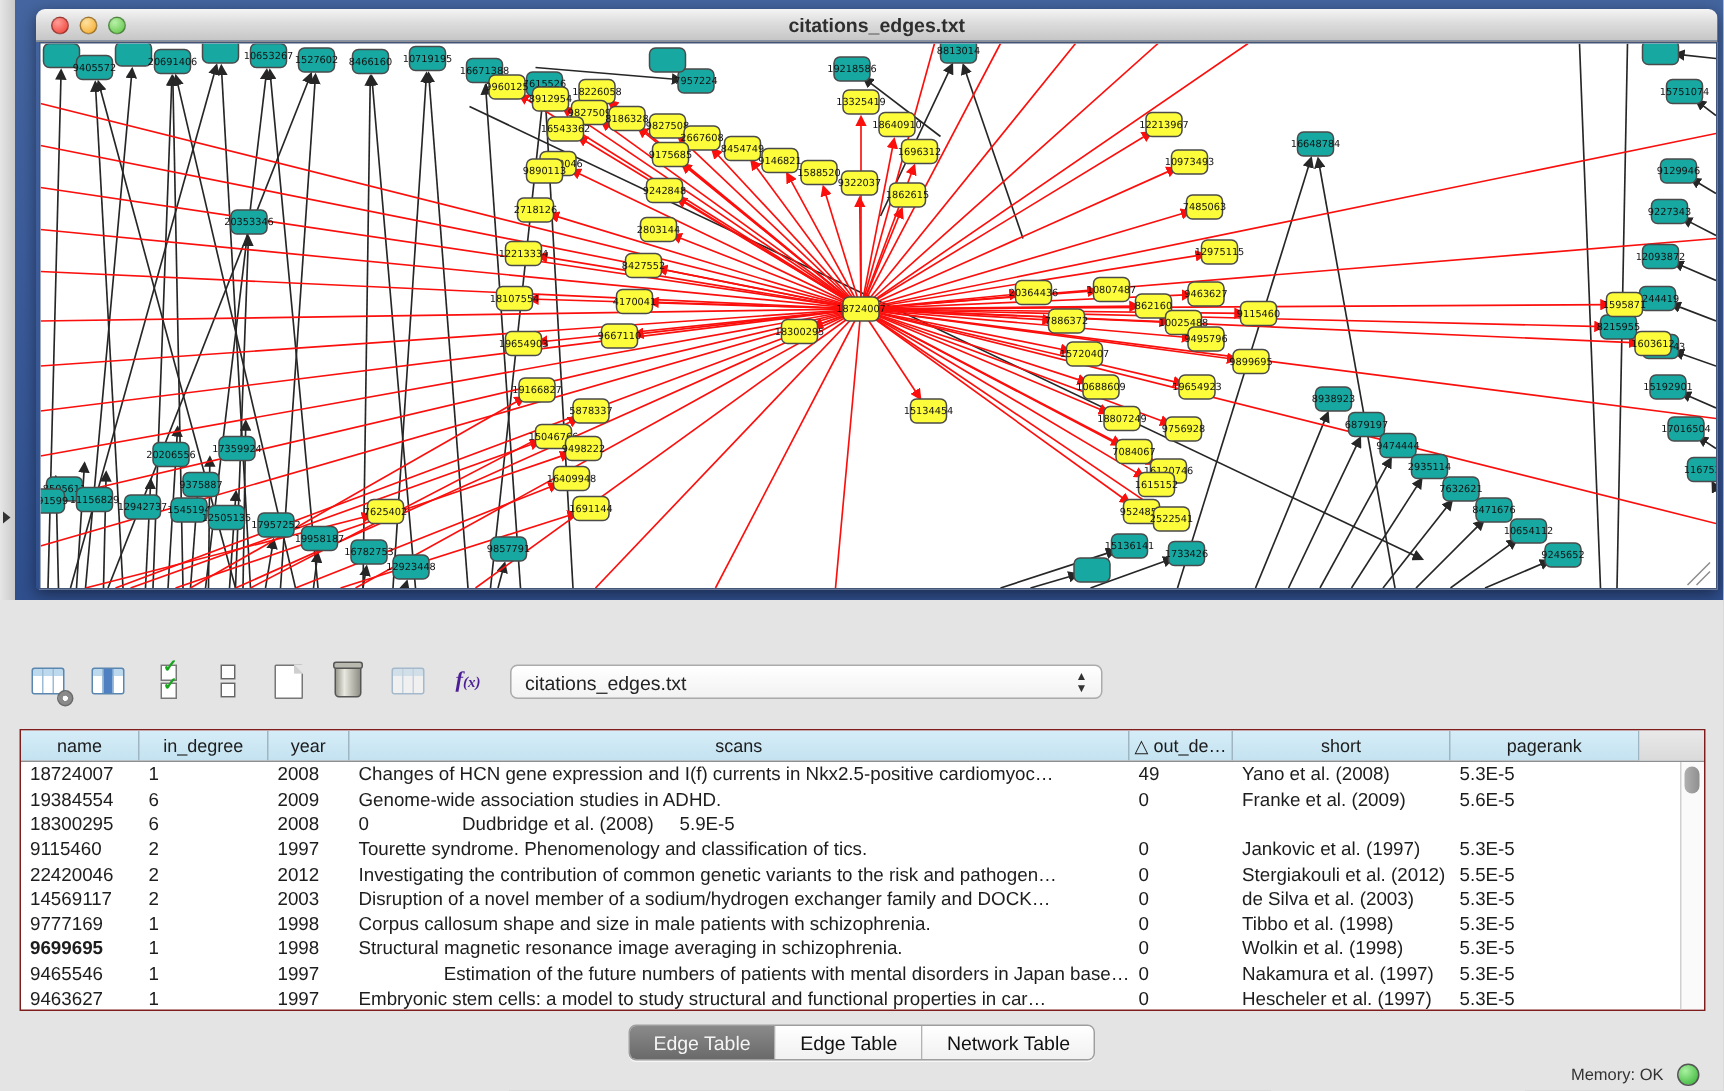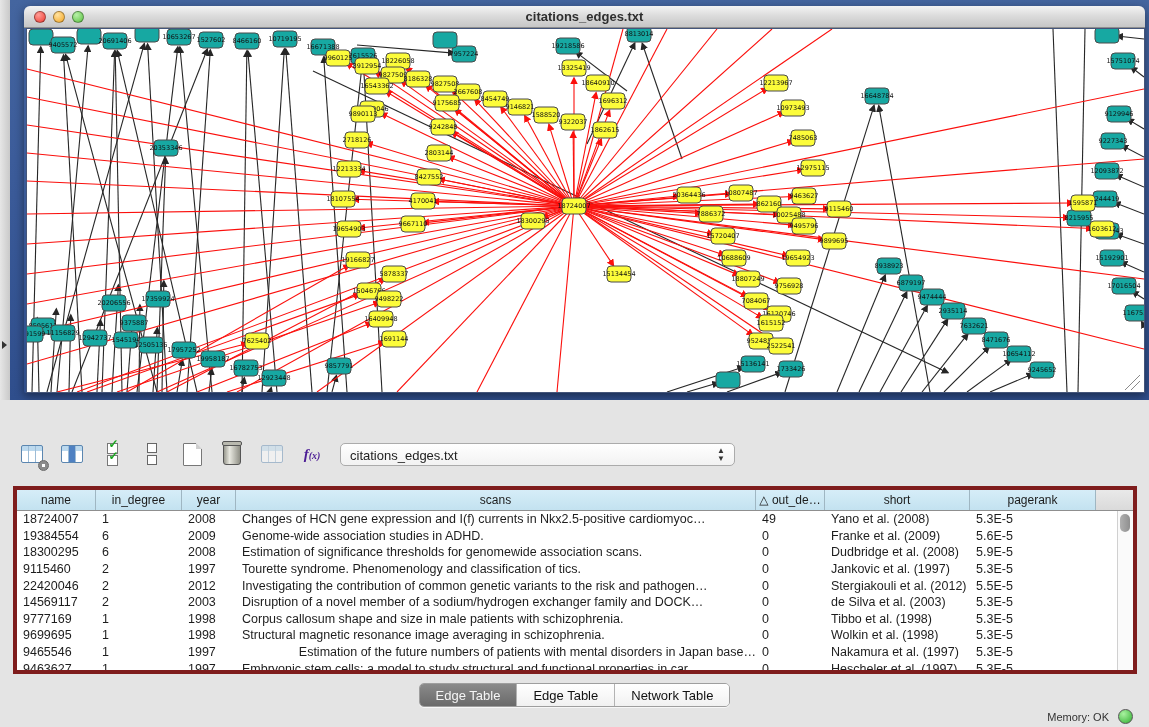--- a/index.html
+++ b/index.html
@@ -60,21 +60,21 @@
      background:#b9b9af;border:1px solid #555;border-radius:2px;}
   .tool.disabled{opacity:.45;}
   .fx{font-size:15px;color:#4c1d95;font-style:italic;font-family:"Liberation Serif",serif;font-weight:bold;}
   .fx small{font-size:10px;}
   .combo{margin-left:14px;width:395px;height:23px;border:1px solid #ababab;border-radius:5px;
      background:linear-gradient(180deg,#fff,#f2f2f2);position:relative;font-size:13px;color:#222;
      line-height:23px;padding-left:9px;box-sizing:border-box;}
   .combo .arrows{position:absolute;right:9px;top:3px;font-size:8px;color:#333;line-height:8px;text-align:center;}
   
   .tablebox{position:absolute;left:13px;top:86px;width:1124px;height:188px;background:#fff;
-     border:4px solid #7f1d1d;box-sizing:border-box;overflow:hidden;}
+     border:1px solid #7f1d1d;box-sizing:border-box;overflow:hidden;}
   .thead{display:flex;height:21px;background:linear-gradient(180deg,#d6edf8,#c3e2f0);
      border-bottom:1px solid #8f8f8f;box-sizing:border-box;}
   .th{font-size:12px;color:#1c1c1c;text-align:center;line-height:20px;border-right:1px solid #9fb6c2;
      box-sizing:border-box;overflow:hidden;white-space:nowrap;flex:0 0 auto;}
   .th.filler{border-right:none;background:linear-gradient(180deg,#e9e9e9,#dadada);flex:1 1 auto;}
   .trow{display:flex;height:16.6px;align-items:center;}
   .td{font-size:12.5px;color:#1d1d1d;padding-left:6px;white-space:nowrap;overflow:hidden;
      box-sizing:border-box;flex:0 0 auto;}
   .vsb{position:absolute;right:0;top:21px;bottom:0;width:15px;background:#fafafa;border-left:1px solid #d0d0d0;}
   .vsb .thumb{position:absolute;left:2px;top:3px;width:10px;height:18px;border-radius:5px;
@@ -805,21 +805,20 @@
           <div class="td" style="width: 54px;">2009</div>
           <div class="td" style="width: 520px;">Genome-wide association studies in ADHD.</div>
           <div class="td" style="width: 69px;">0</div>
           <div class="td" style="width: 145px;">Franke et al. (2009)</div>
           <div class="td" style="width: 126px;">5.6E-5</div>
         </div>
         <div class="trow">
           <div class="td" style="width: 79px;">18300295</div>
           <div class="td" style="width: 86px;">6</div>
           <div class="td" style="width: 54px;">2008</div>
-          <div class="td" style="width: 520px;">Estimation of significance thresholds for genomewide association scans.</div>
           <div class="td" style="width: 69px;">0</div>
           <div class="td" style="width: 145px;">Dudbridge et al. (2008)</div>
           <div class="td" style="width: 126px;">5.9E-5</div>
         </div>
         <div class="trow">
           <div class="td" style="width: 79px;">9115460</div>
           <div class="td" style="width: 86px;">2</div>
           <div class="td" style="width: 54px;">1997</div>
           <div class="td" style="width: 520px;">Tourette syndrome. Phenomenology and classification of tics.</div>
           <div class="td" style="width: 69px;">0</div>
@@ -847,21 +846,21 @@
         <div class="trow">
           <div class="td" style="width: 79px;">9777169</div>
           <div class="td" style="width: 86px;">1</div>
           <div class="td" style="width: 54px;">1998</div>
           <div class="td" style="width: 520px;">Corpus callosum shape and size in male patients with schizophrenia.</div>
           <div class="td" style="width: 69px;">0</div>
           <div class="td" style="width: 145px;">Tibbo et al. (1998)</div>
           <div class="td" style="width: 126px;">5.3E-5</div>
         </div>
         <div class="trow">
-          <div class="td" style="width: 79px;">9699695</div>
+          <div class="td" style="width: 79px; font-weight: bold;">9699695</div>
           <div class="td" style="width: 86px;">1</div>
           <div class="td" style="width: 54px;">1998</div>
           <div class="td" style="width: 520px;">Structural magnetic resonance image averaging in schizophrenia.</div>
           <div class="td" style="width: 69px;">0</div>
           <div class="td" style="width: 145px;">Wolkin et al. (1998)</div>
           <div class="td" style="width: 126px;">5.3E-5</div>
         </div>
         <div class="trow">
           <div class="td" style="width: 79px;">9465546</div>
           <div class="td" style="width: 86px;">1</div>

